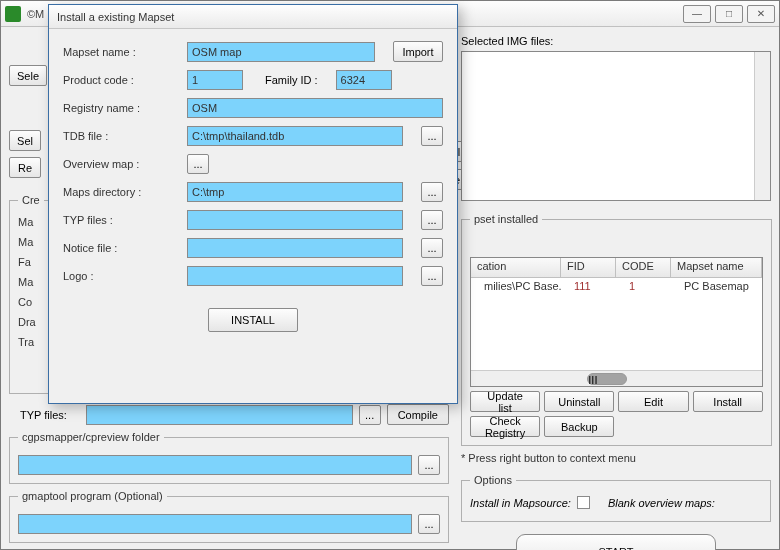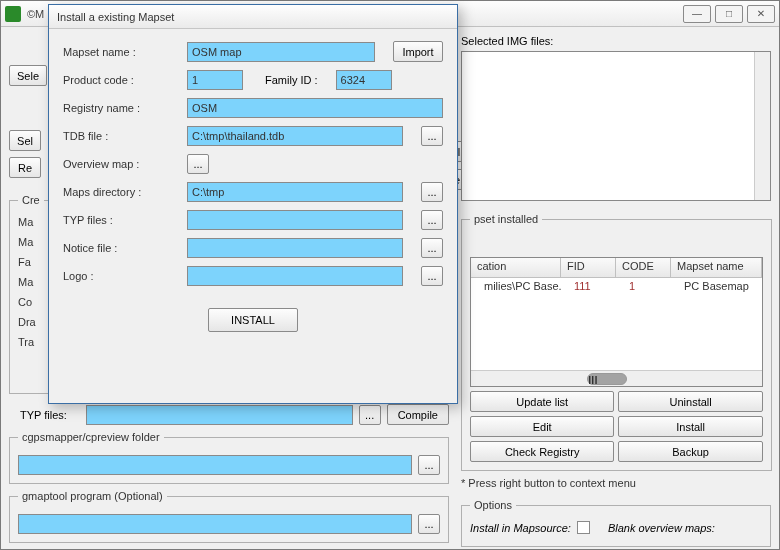--- a/index.html
+++ b/index.html
@@ -38,21 +38,21 @@
 
 .mapset-fieldset { margin-top:12px; }
 .table { border:1px solid #888; background:#fff; height:130px; position:relative; overflow:hidden;margin-top:26px; }
 .table-head { display:flex; background:linear-gradient(#fafafa,#e8e8e8); border-bottom:1px solid #c0c0c0; height:20px; }
 .table-head .th { border-right:1px solid #c0c0c0; padding:2px 6px; color:#333; }
 .table-row { display:flex; height:20px; }
 .table-row .td { padding:2px 13px; color:#333; white-space:nowrap; overflow:hidden; }
 .table .hscroll { position:absolute; left:0; right:0; bottom:0; height:16px; background:#efefef; border-top:1px solid #ccc; display:flex; align-items:center; }
 .table .hscroll .thumb { position:absolute; left:40%; width:40px; height:12px; background:#a3a3a3; border:1px solid #999; border-radius:6px; }
 
-.btn-grid { display:grid; grid-template-columns: repeat(2,1fr); gap:4px; margin-top:4px; }
+.btn-grid { display:grid; grid-template-columns: repeat(4,1fr); gap:4px; margin-top:4px; }
 .btn-grid .btn { width:100%; }
 
 .hint { margin-top:6px; color:#333; }
 
 .options-fieldset { margin-top:10px; }
 .options-row { display:flex; align-items:center; gap:6px; padding:4px 0;font-style:italic; }
 
 .start-btn { margin-top:12px; text-align:center; }
 .start-btn .btn { width:200px; height:36px;border-radius:9px; }
 

